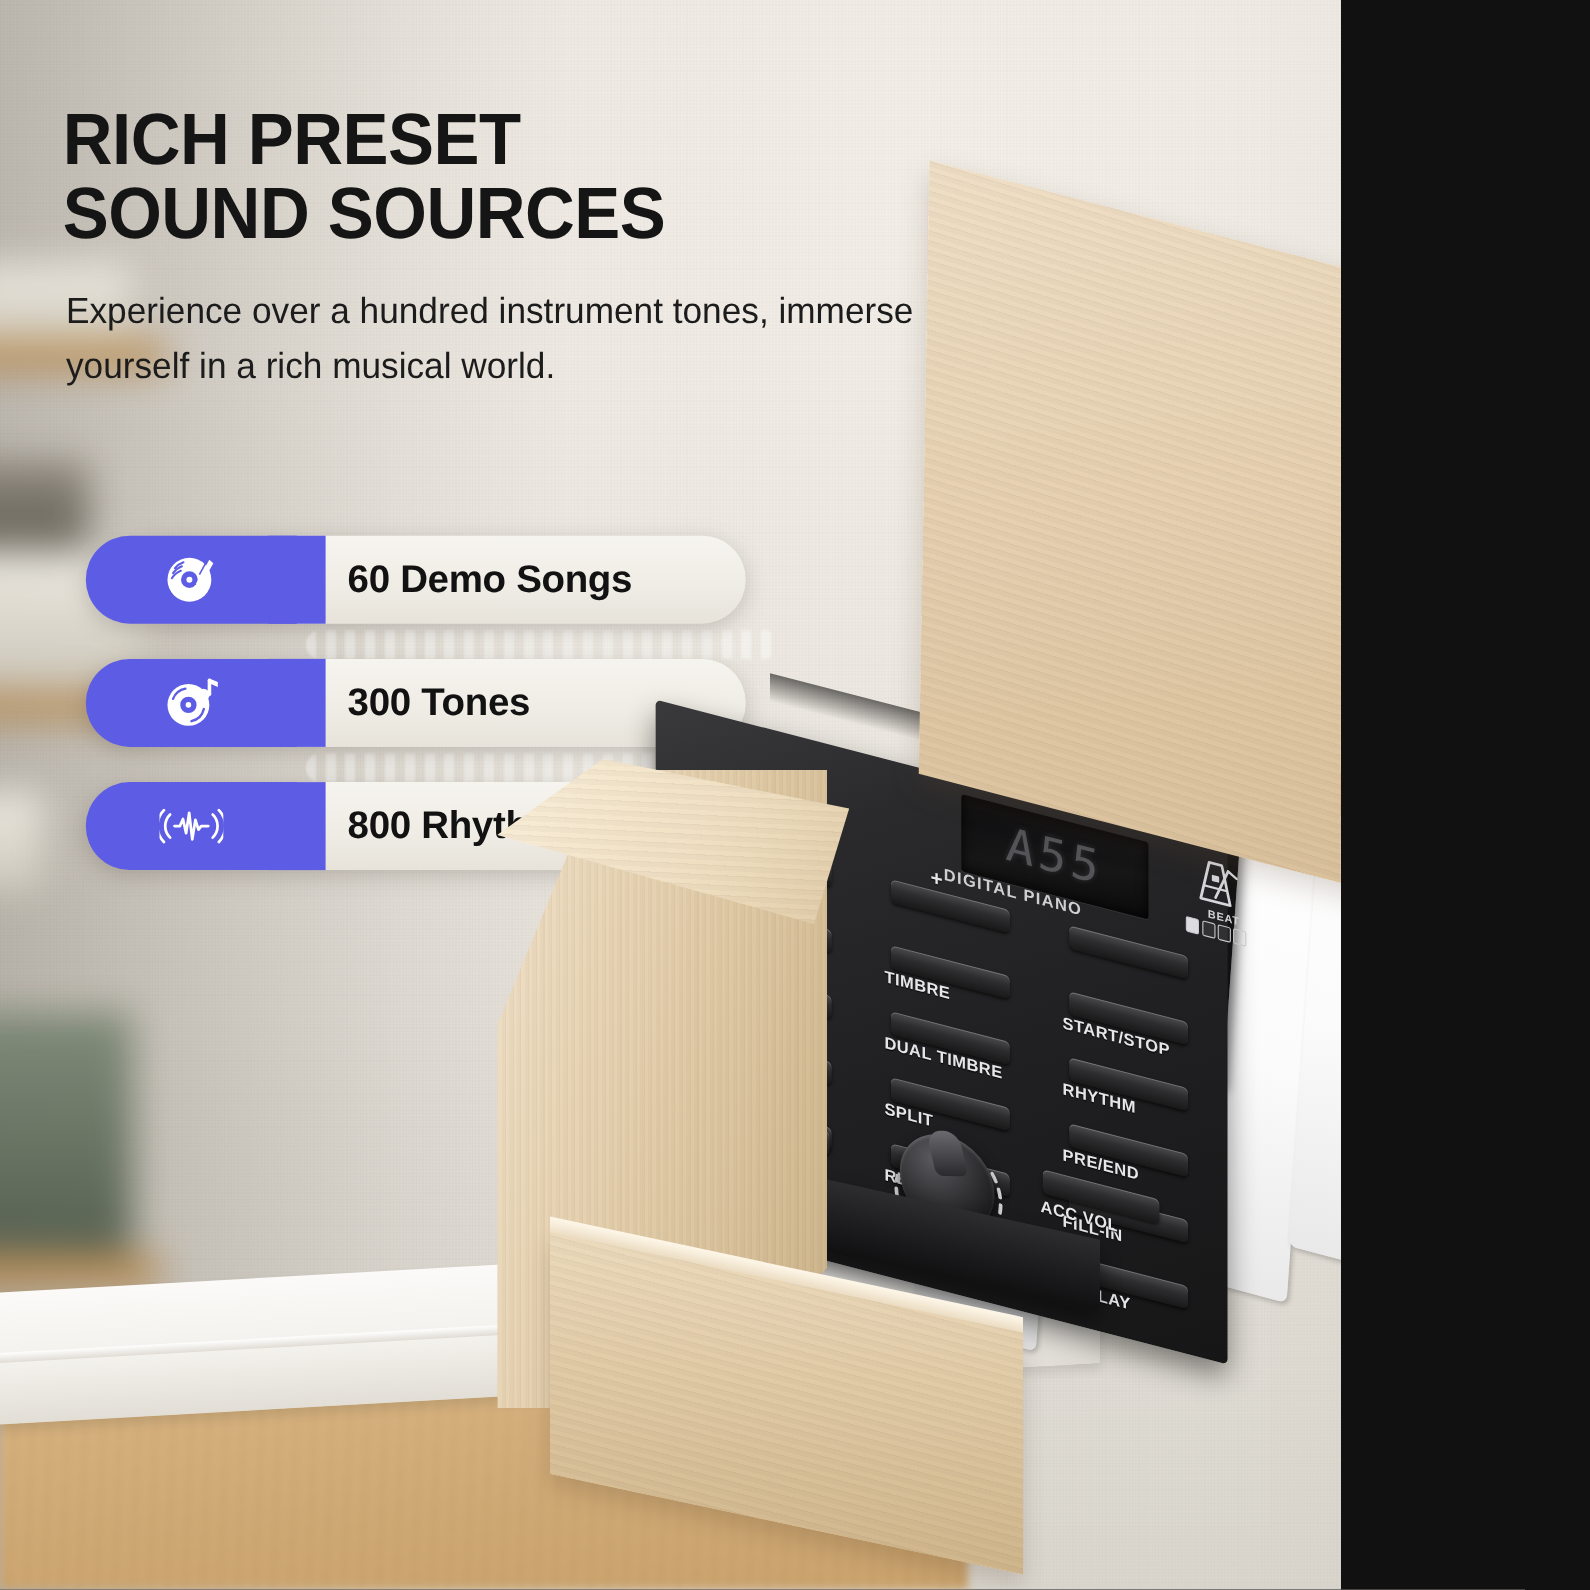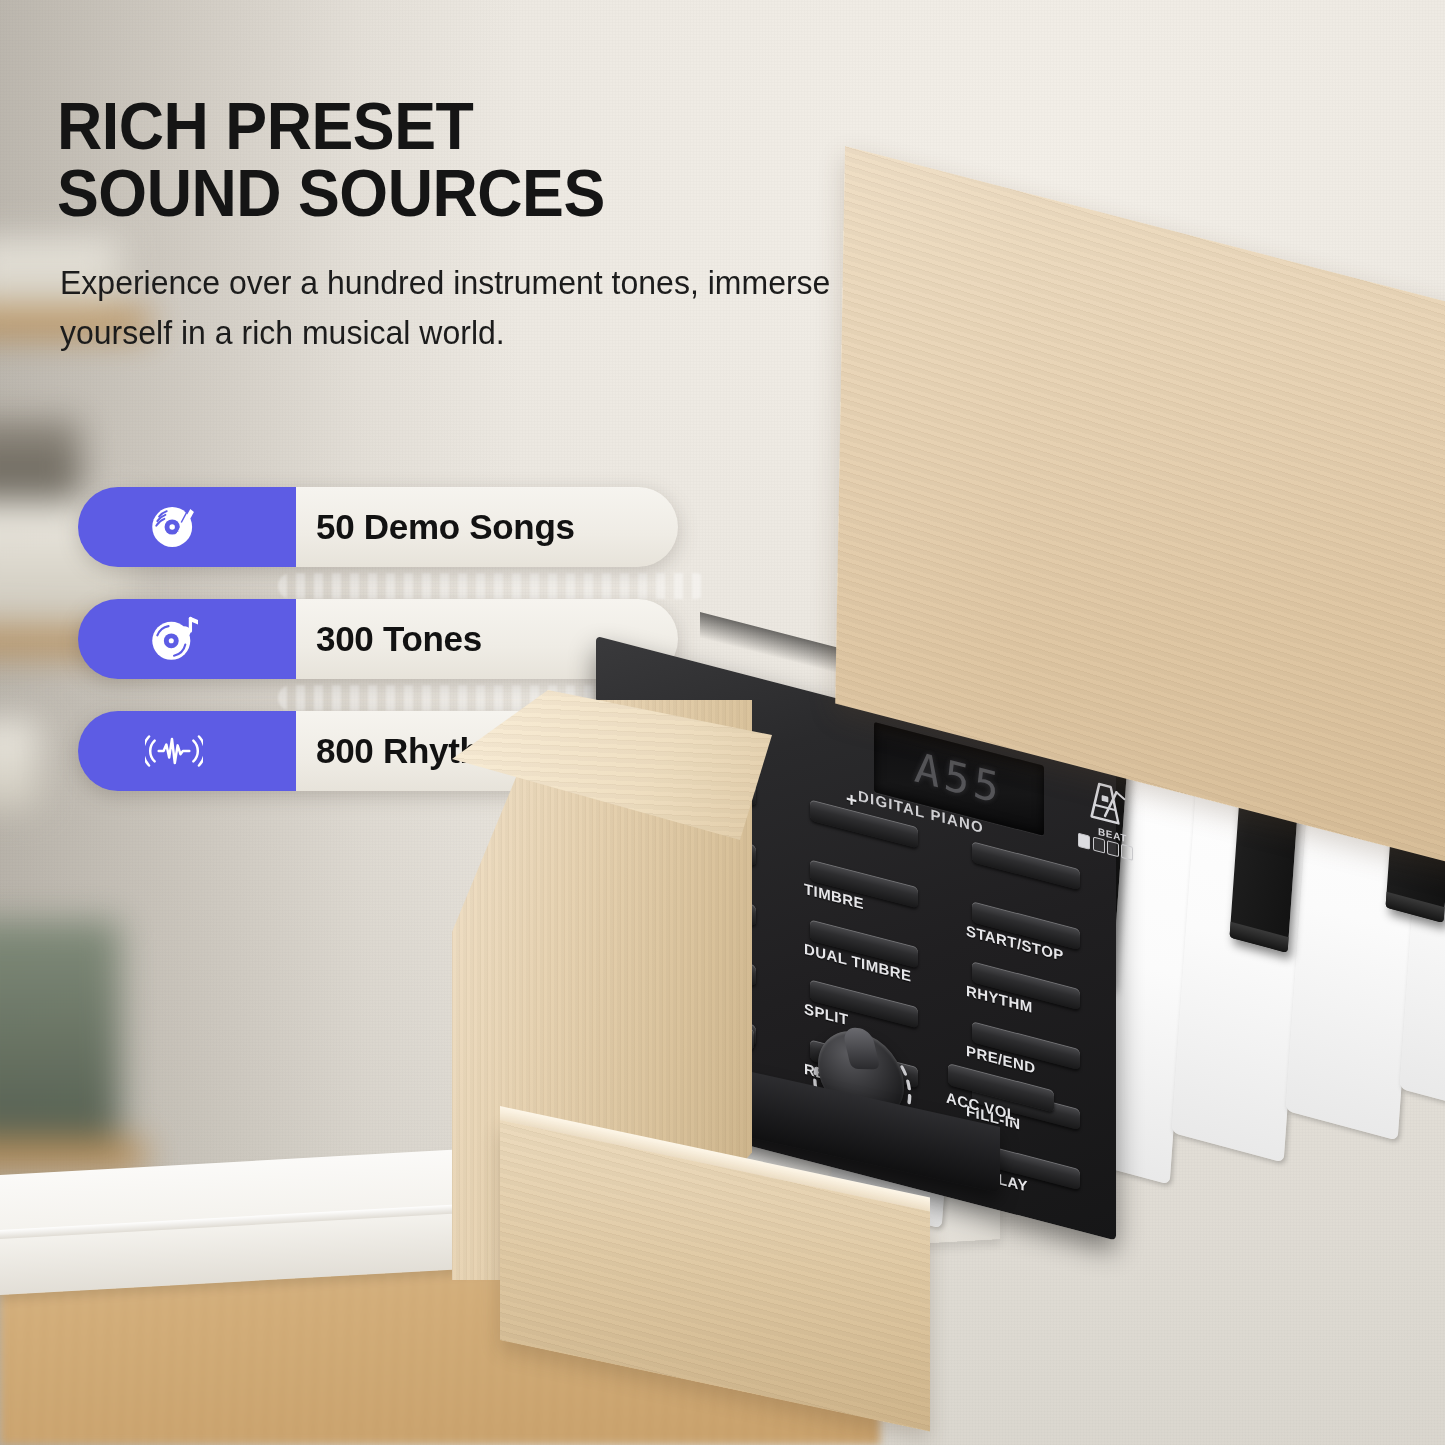--- a/index.html
+++ b/index.html
@@ -1,21 +1,21 @@
 <!DOCTYPE html>
 <html><head>
 <meta charset="utf-8">
 <title>Rich Preset Sound Sources</title>
 <style>
   html,body{margin:0;padding:0;background:#111;}
   *{box-sizing:border-box;}
 
   #stage{
     position:relative;
-    width:1445px;height:1445px;
+    width:1219px;height:1445px;
     overflow:hidden;
     font-family:"Liberation Sans","DejaVu Sans",sans-serif;
     background:#e9e5de;
   }
 
   
   .wall{
     position:absolute;inset:0;
     background:
       radial-gradient(120% 90% at 72% 12%, #f2eee7 0%, #eae6df 42%, #e2ded6 70%, #d9d5cd 100%);
@@ -393,21 +393,21 @@
           <g stroke="#5d5ce4" stroke-width="2.1" fill="none" stroke-linecap="round">
             <path d="M15.5 20.5 A 19 19 0 0 1 24 14.5"></path>
             <path d="M13.6 25.5 A 19 19 0 0 1 22.5 18.6"></path>
             <path d="M12.4 30.5 A 19 19 0 0 1 21.4 23"></path>
           </g>
           <path d="M50 12 L36.5 36 L41 39 L54 15.5 Z" fill="#ffffff"></path>
           <path d="M35.5 37 L42.5 41.5 L39.5 48.5 L34.2 43 Z" fill="#ffffff"></path>
           <path d="M47 14 L40 27" stroke="#5d5ce4" stroke-width="1.6"></path>
         </svg>
       </div>
-      <div class="badge-label">50 Demo Songs</div>
+      <div class="badge-label">60 Demo Songs</div>
     </div>
 
     <div class="badge">
       <div class="badge-icon">
         <svg viewBox="0 0 64 64" aria-hidden="true">
           <circle cx="29" cy="34" r="21" fill="#ffffff"></circle>
           <circle cx="29" cy="34" r="8.2" fill="#5d5ce4"></circle>
           <circle cx="29" cy="34" r="2.8" fill="#ffffff"></circle>
           <g stroke="#5d5ce4" stroke-width="2.3" fill="none" stroke-linecap="round">
             <path d="M13.6 28 A 16.5 16.5 0 0 1 26 17.8"></path>

